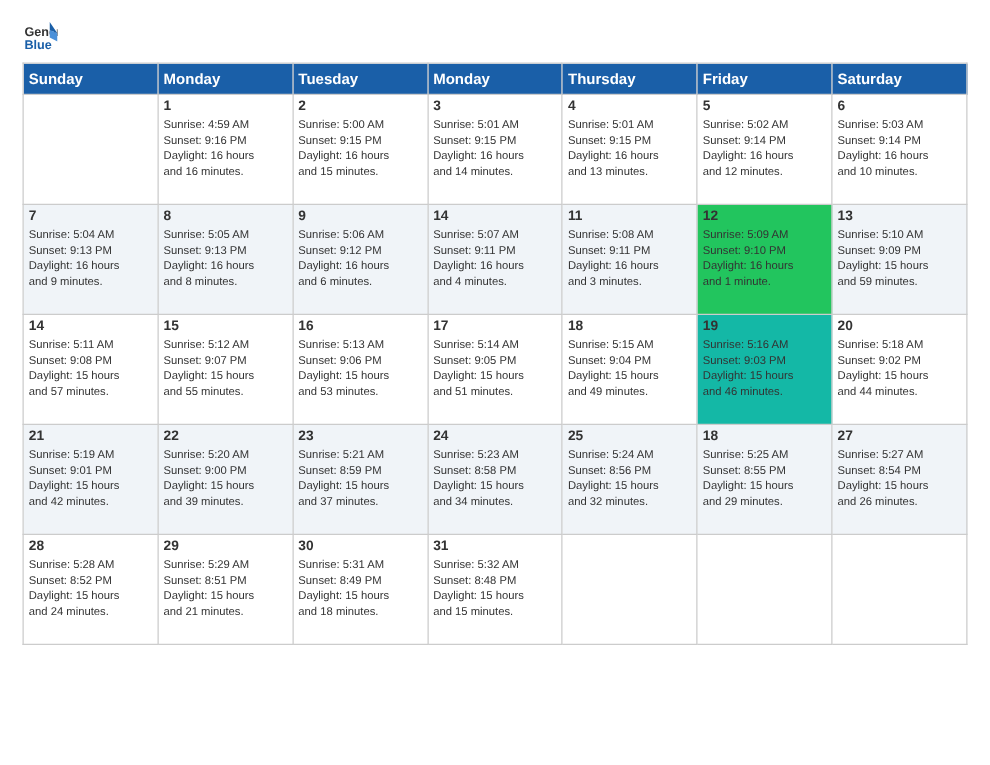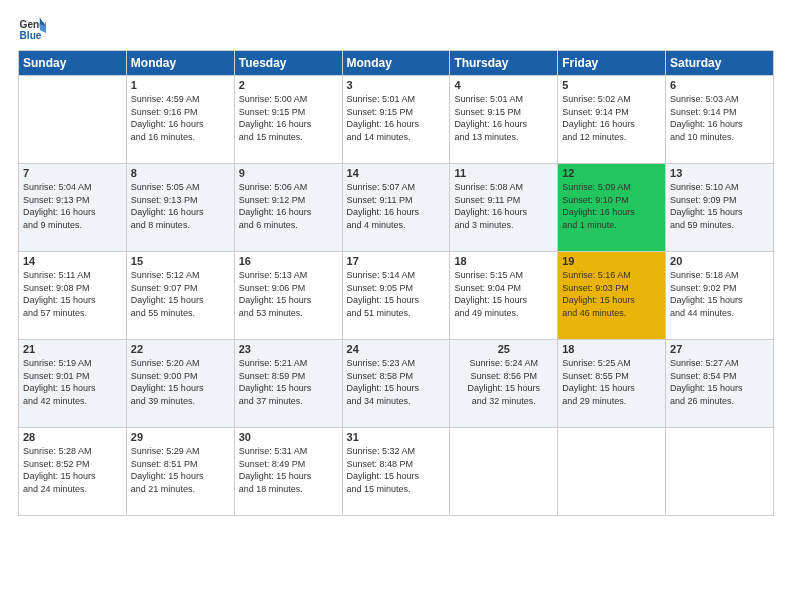--- a/index.html
+++ b/index.html
@@ -252,21 +252,21 @@
 Daylight: 15 hours
 and 51 minutes.</div>
           </td>
           <td style="background-color: rgb(255, 255, 255);">
             <span class="day-number">18</span>
             <div class="day-info" style="white-space: pre-line;">Sunrise: 5:15 AM
 Sunset: 9:04 PM
 Daylight: 15 hours
 and 49 minutes.</div>
           </td>
-          <td style="background-color: #eab308;">
+          <td style="background-color: #14b8a6;">
             <span class="day-number">19</span>
             <div class="day-info" style="white-space: pre-line;">Sunrise: 5:16 AM
 Sunset: 9:03 PM
 Daylight: 15 hours
 and 46 minutes.</div>
           </td>
           <td style="background-color: rgb(255, 255, 255);">
             <span class="day-number">20</span>
             <div class="day-info" style="white-space: pre-line;">Sunrise: 5:18 AM
 Sunset: 9:02 PM
@@ -296,21 +296,21 @@
 Daylight: 15 hours
 and 37 minutes.</div>
           </td>
           <td style="background-color: rgb(240, 244, 248);">
             <span class="day-number">24</span>
             <div class="day-info" style="white-space: pre-line;">Sunrise: 5:23 AM
 Sunset: 8:58 PM
 Daylight: 15 hours
 and 34 minutes.</div>
           </td>
-          <td style="background-color: rgb(240, 244, 248); text-align: center;">
+          <td style="background-color: rgb(240, 244, 248);">
             <span class="day-number">25</span>
             <div class="day-info" style="white-space: pre-line;">Sunrise: 5:24 AM
 Sunset: 8:56 PM
 Daylight: 15 hours
 and 32 minutes.</div>
           </td>
           <td style="background-color: rgb(240, 244, 248);">
             <span class="day-number">18</span>
             <div class="day-info" style="white-space: pre-line;">Sunrise: 5:25 AM
 Sunset: 8:55 PM

